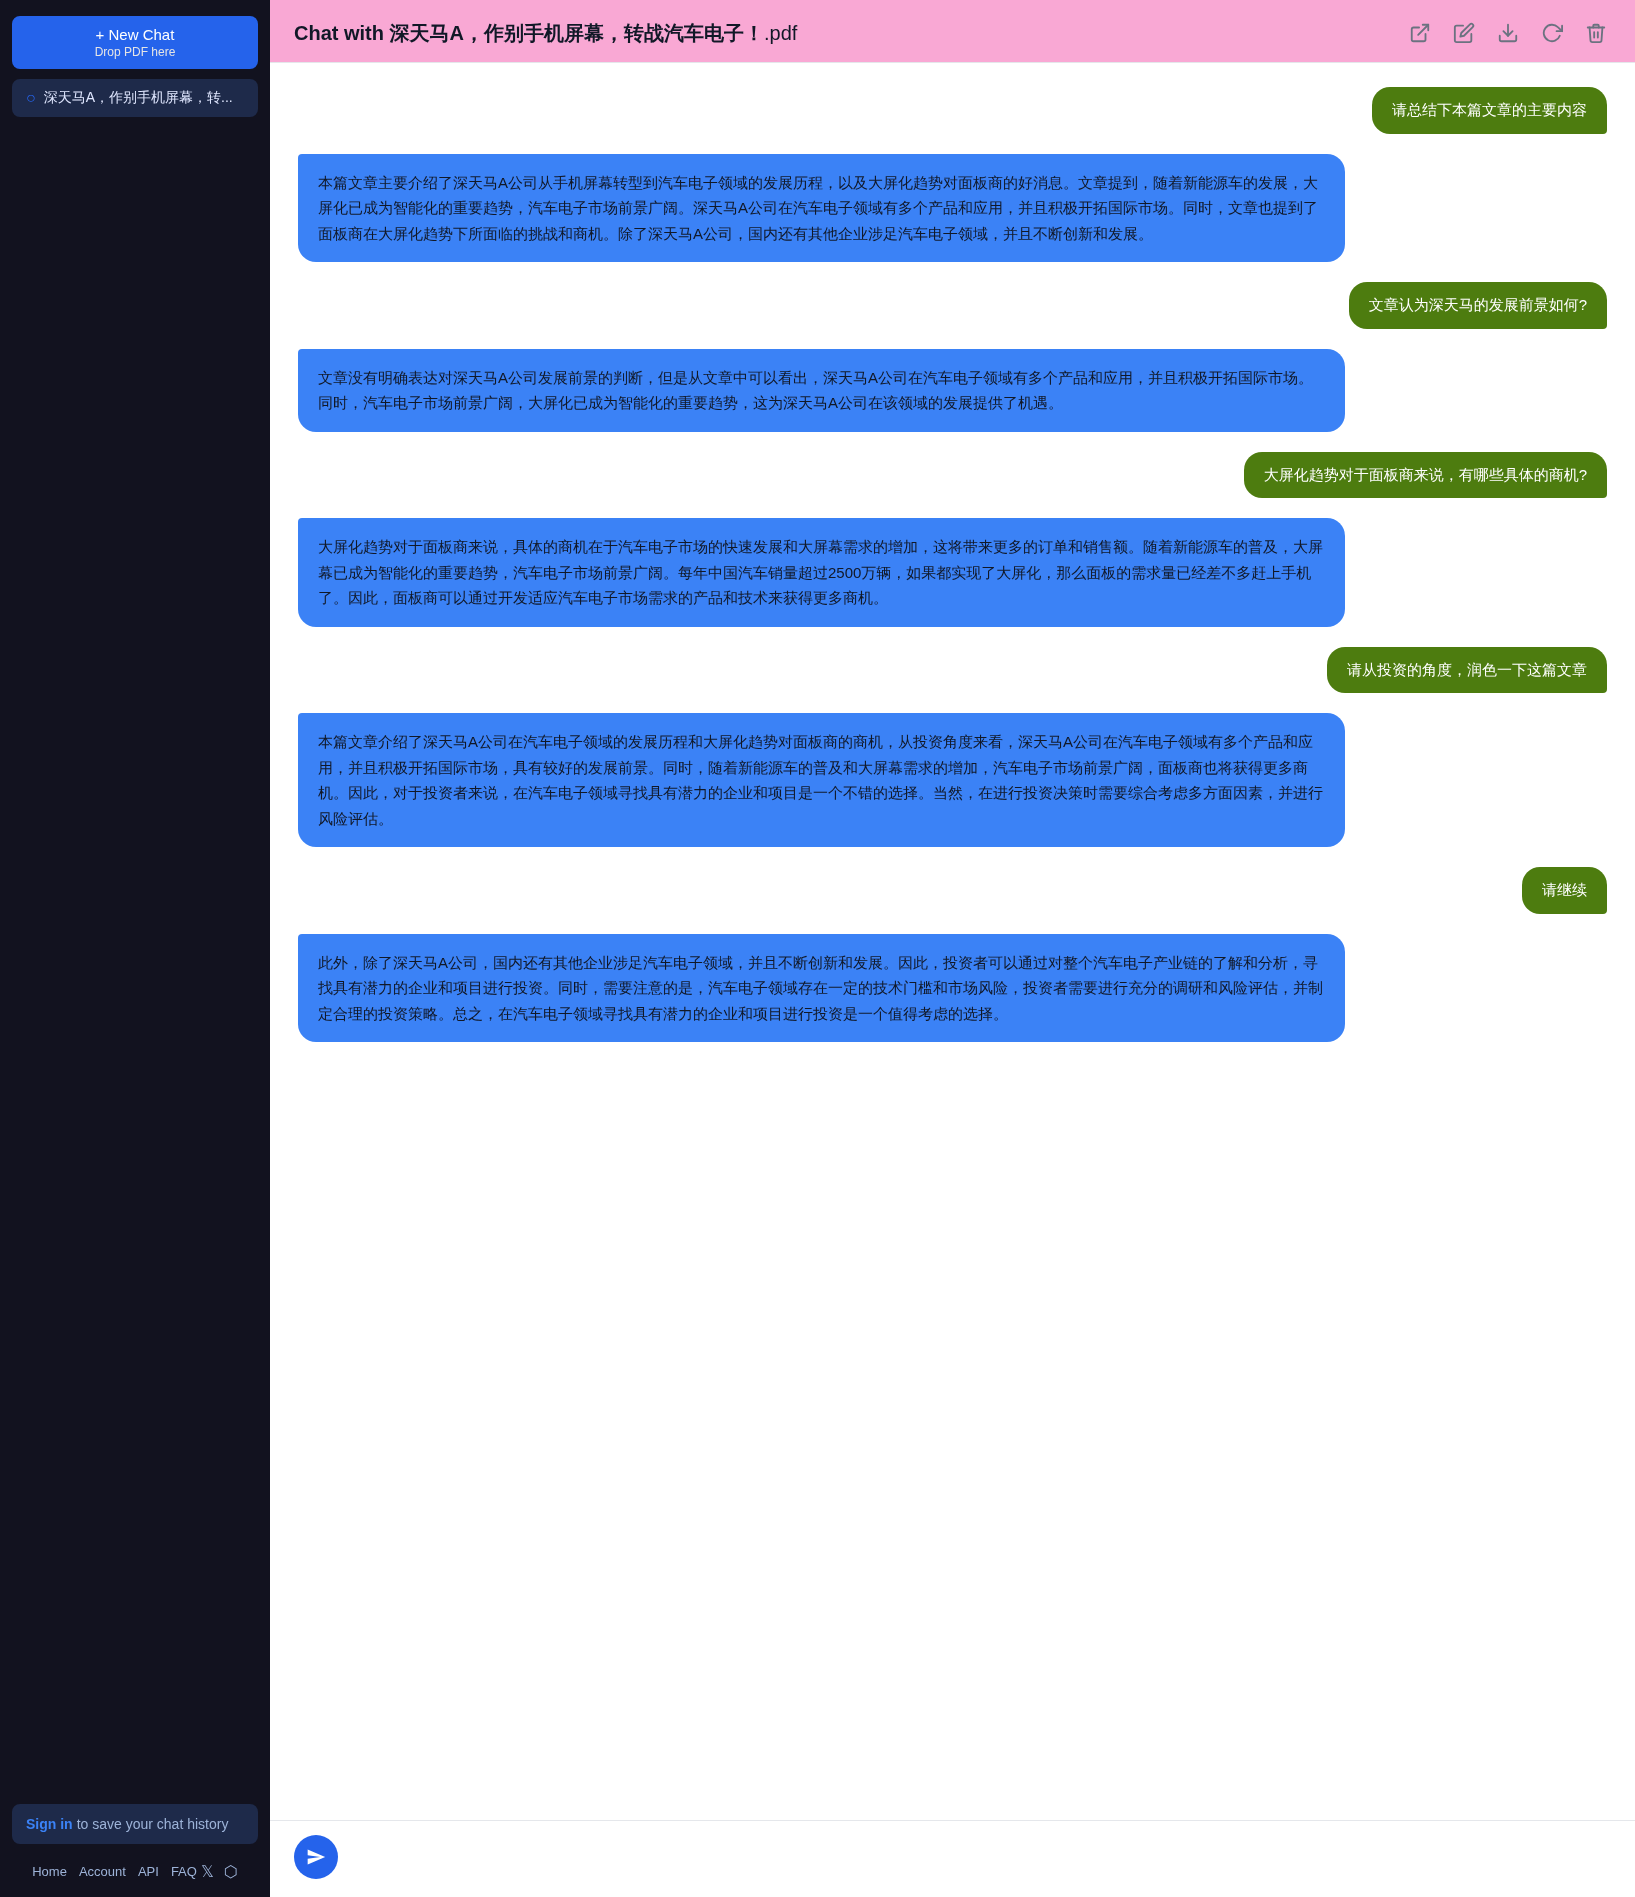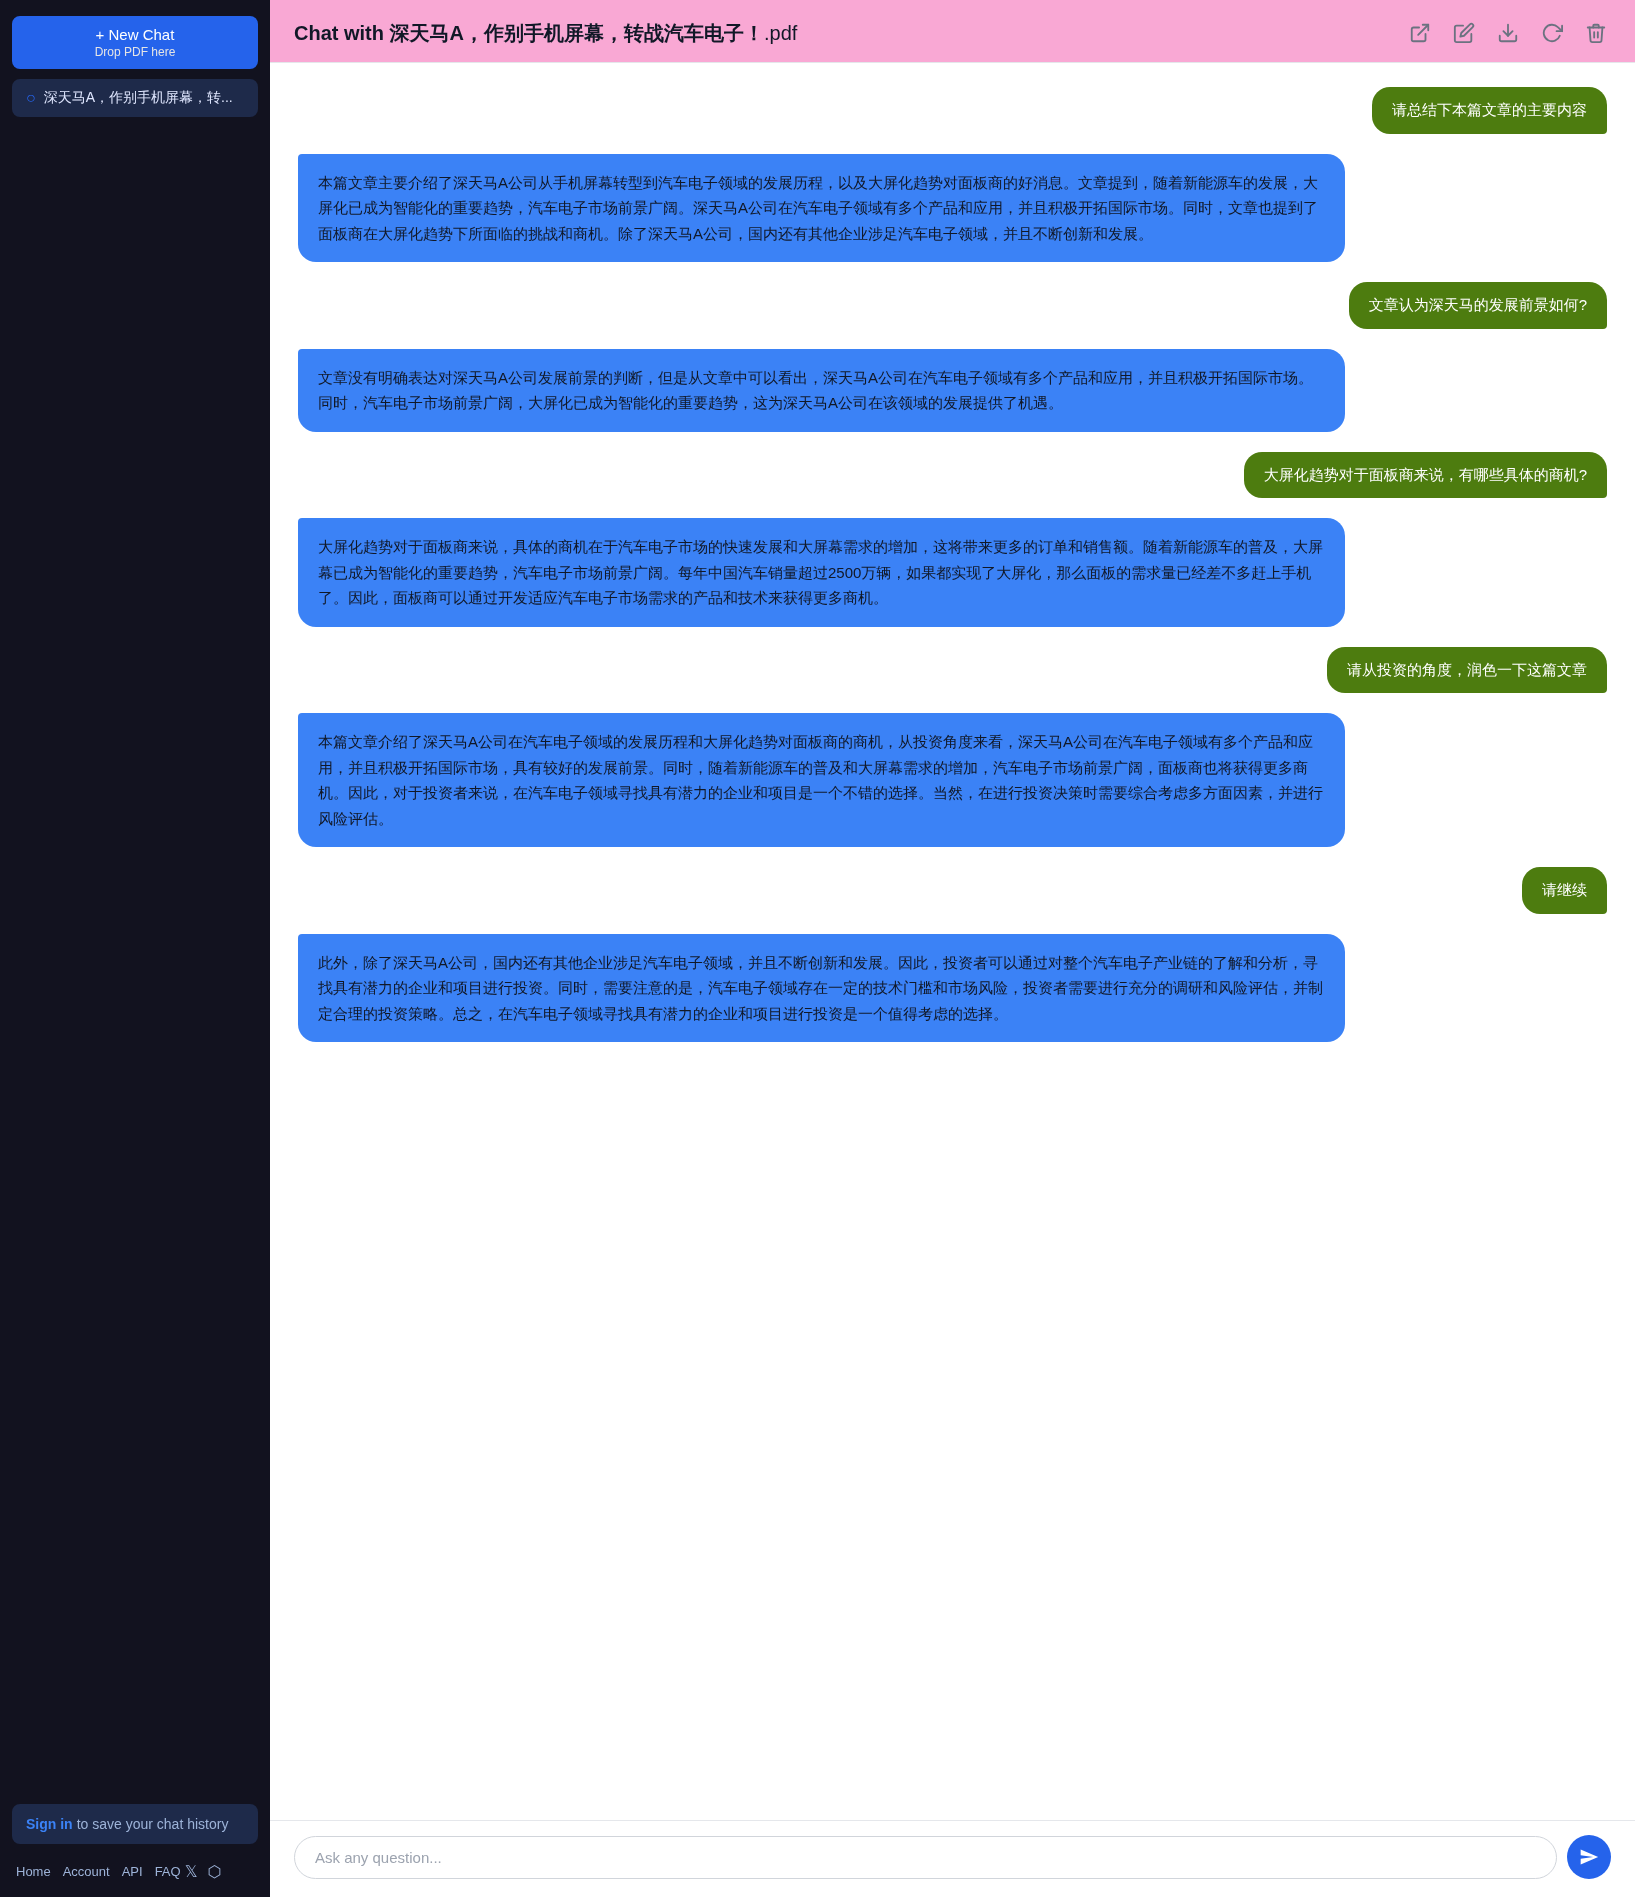--- a/index.html
+++ b/index.html
@@ -88,21 +88,21 @@
     }
     .sign-in-bar .sign-in-link {
       color: #3b82f6;
       font-weight: 600;
       cursor: pointer;
     }
 
     .sidebar-footer {
       display: flex;
       align-items: center;
-      justify-content: flex-start;
+      justify-content: center;
       padding: 8px 4px 0;
       flex-wrap: wrap;
       gap: 4px;
     }
     .footer-links {
       display: flex;
       gap: 12px;
     }
     .footer-link {
       color: #9db3d8;
@@ -318,20 +318,19 @@
       <div class="msg-ai">文章没有明确表达对深天马A公司发展前景的判断，但是从文章中可以看出，深天马A公司在汽车电子领域有多个产品和应用，并且积极开拓国际市场。同时，汽车电子市场前景广阔，大屏化已成为智能化的重要趋势，这为深天马A公司在该领域的发展提供了机遇。</div>
       <div class="msg-user">大屏化趋势对于面板商来说，有哪些具体的商机?</div>
       <div class="msg-ai">大屏化趋势对于面板商来说，具体的商机在于汽车电子市场的快速发展和大屏幕需求的增加，这将带来更多的订单和销售额。随着新能源车的普及，大屏幕已成为智能化的重要趋势，汽车电子市场前景广阔。每年中国汽车销量超过2500万辆，如果都实现了大屏化，那么面板的需求量已经差不多赶上手机了。因此，面板商可以通过开发适应汽车电子市场需求的产品和技术来获得更多商机。</div>
       <div class="msg-user">请从投资的角度，润色一下这篇文章</div>
       <div class="msg-ai">本篇文章介绍了深天马A公司在汽车电子领域的发展历程和大屏化趋势对面板商的商机，从投资角度来看，深天马A公司在汽车电子领域有多个产品和应用，并且积极开拓国际市场，具有较好的发展前景。同时，随着新能源车的普及和大屏幕需求的增加，汽车电子市场前景广阔，面板商也将获得更多商机。因此，对于投资者来说，在汽车电子领域寻找具有潜力的企业和项目是一个不错的选择。当然，在进行投资决策时需要综合考虑多方面因素，并进行风险评估。</div>
       <div class="msg-user">请继续</div>
       <div class="msg-ai">此外，除了深天马A公司，国内还有其他企业涉足汽车电子领域，并且不断创新和发展。因此，投资者可以通过对整个汽车电子产业链的了解和分析，寻找具有潜力的企业和项目进行投资。同时，需要注意的是，汽车电子领域存在一定的技术门槛和市场风险，投资者需要进行充分的调研和风险评估，并制定合理的投资策略。总之，在汽车电子领域寻找具有潜力的企业和项目进行投资是一个值得考虑的选择。</div>
     </div>
 
   <div class="chat-input-area">
-    <input class="chat-input" type="text" placeholder="Ask any question..." style="">
     <button class="send-btn">
       <svg width="20" height="20" viewBox="0 0 24 24" fill="white">
           <path d="M2 21l21-9L2 3v7l15 2-15 2v7z"></path>
         </svg>
     </button>
   </div>
 </div>
 
 </body></html>

